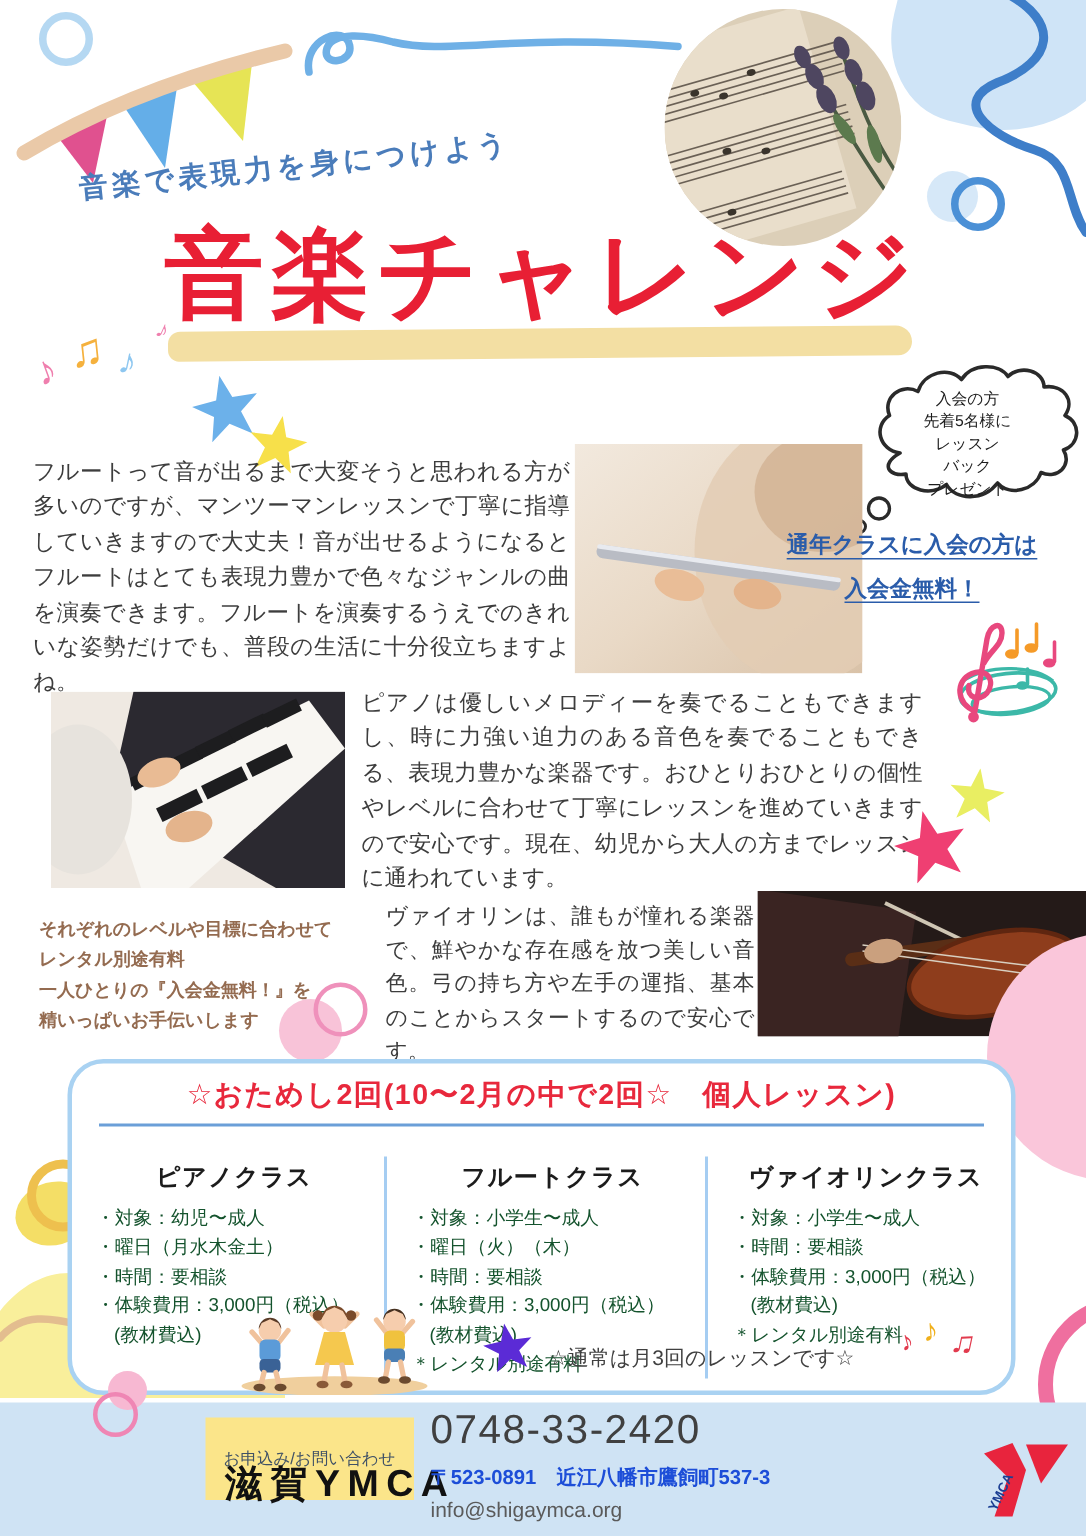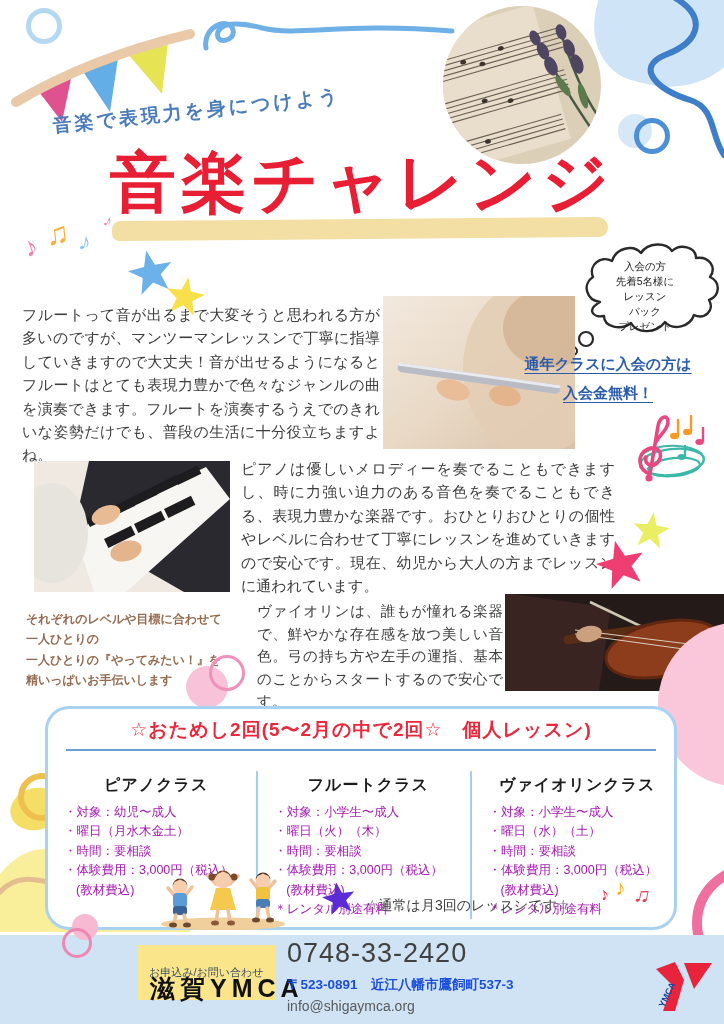--- a/index.html
+++ b/index.html
@@ -22,21 +22,21 @@
   
   .trial-box{left:45px;top:706px;width:632px;height:224px;border:3px solid #a9d2f2;border-radius:24px;background:#fff;z-index:2}
   .trial-header{margin-top:8px;text-align:center;font-size:19px;font-weight:bold;color:#e8283c;letter-spacing:1px}
   .trial-hr{margin:6px 18px 0;border-top:2px solid #6b9fd8}
   .cols{display:flex;margin-top:20px;height:148px}
   .col{padding:4px 8px 0 16px}
   .col1{flex:0 0 33.6%;border-right:2px solid #a5cdf2}
   .col2{flex:0 0 34.2%;border-right:2px solid #a5cdf2}
   .col3{flex:1 1 auto}
   .cls-name{text-align:center;font-size:16px;font-weight:800;color:#1c1c1c;margin-bottom:7px;letter-spacing:1px}
-  .cls-item{font-size:12.5px;line-height:1.55;color:#a21caf}
+  .cls-item{font-size:12.5px;line-height:1.55;color:#14532d}
   .indent{padding-left:12px}
   .box-note{left:366px;top:897px;font-size:14px;color:#404040;z-index:4}
   
   .footer{left:0;top:935px;width:724px;height:89px;background:#cfe3f4;z-index:3}
   .contact-label{position:absolute;left:137px;top:10px;background:#fbe58a;padding:20px 12px;font-size:11px;font-weight:normal;color:#3f5166}
   .org{position:absolute;left:150px;top:37px;font-size:25px;font-weight:600;letter-spacing:5px;color:#111}
   .phone{position:absolute;left:287px;top:3px;font-size:27px;color:#404040;letter-spacing:1px}
   .address{position:absolute;left:287px;top:41px;font-size:13.5px;font-weight:bold;color:#1d4ed8}
   .email{position:absolute;left:287px;top:63px;font-size:14px;color:#5a5a5a}
   .note-glyph{display:inline-block;font-style:normal}
@@ -207,22 +207,22 @@
     </svg>
   </div>
 
   <div class="abs para" style="left:241px;top:457px;width:374px">ピアノは優しいメロディーを奏でることもできますし、時に力強い迫力のある音色を奏でることもできる、表現力豊かな楽器です。おひとりおひとりの個性やレベルに合わせて丁寧にレッスンを進めていきますので安心です。現在、幼児から大人の方までレッスンに通われています。</div>
 
   <div class="star" style="left:632px;top:512px;width:38px;height:38px;background:#e9ee62;transform:rotate(8deg)"></div>
   <div class="star" style="left:596px;top:540px;width:50px;height:50px;background:#ef3f72;transform:rotate(-14deg)"></div>
 
   <div class="abs handnote">
     <div>それぞれのレベルや目標に合わせて</div>
-    <div>一人ひとりの</div>
-    <div>一人ひとりの『やってみたい！』を</div>
+    <div>レンタル別途有料</div>
+    <div>一人ひとりの『入会金無料！』を</div>
     <div>精いっぱいお手伝いします</div>
   </div>
   <div class="dot" style="left:186px;top:666px;width:42px;height:42px;background:#f8c3d8"></div>
   <div class="dot" style="left:209px;top:655px;width:36px;height:36px;border:3px solid #ef91bb"></div>
 
   <div class="abs para" style="left:257px;top:600px;width:246px;font-size:14.5px">ヴァイオリンは、誰もが憧れる楽器で、鮮やかな存在感を放つ美しい音色。弓の持ち方や左手の運指、基本のことからスタートするので安心です。</div>
 
   <div class="photo" style="left:505px;top:594px;width:219px;height:97px">
     <svg width="219" height="97" viewBox="0 0 219 97">
       <rect width="219" height="97" fill="#241a18"></rect>
@@ -243,21 +243,21 @@
   <div class="dot" style="left:692px;top:864px;width:118px;height:118px;border:10px solid #ef6f9f;z-index:1"></div>
 
   <div class="dot" style="left:18px;top:773px;width:48px;height:48px;border:6px solid #eec04e;z-index:1"></div>
   <div class="abs" style="left:10px;top:788px;width:52px;height:42px;background:#f4de66;border-radius:50%;transform:rotate(-15deg);z-index:0"></div>
   <svg class="abs" style="left:0;top:828px;z-index:1" width="190" height="104" viewBox="0 0 190 104">
     <path d="M0,46 C22,18 52,14 74,30 C100,48 120,26 148,40 C166,49 180,44 190,58 L190,104 L0,104 Z" fill="#f9ef9b"></path>
     <path d="M0,64 C30,30 70,78 118,52 C145,38 165,60 190,52" stroke="#e3bd8f" stroke-width="5" fill="none" stroke-linecap="round"></path>
   </svg>
 
   <div class="abs trial-box">
-    <div class="trial-header">☆おためし2回(5〜2月の中で2回☆　個人レッスン)</div>
+    <div class="trial-header">☆おためし2回(10〜2月の中で2回☆　個人レッスン)</div>
     <div class="trial-hr"></div>
     <div class="cols">
       <div class="col col1">
         <div class="cls-name">ピアノクラス</div>
         <div class="cls-item">・対象：幼児〜成人</div>
         <div class="cls-item">・曜日（月水木金土）</div>
         <div class="cls-item">・時間：要相談</div>
         <div class="cls-item">・体験費用：3,000円（税込）</div>
         <div class="cls-item indent">(教材費込)</div>
       </div>
@@ -266,21 +266,20 @@
         <div class="cls-item">・対象：小学生〜成人</div>
         <div class="cls-item">・曜日（火）（木）</div>
         <div class="cls-item">・時間：要相談</div>
         <div class="cls-item">・体験費用：3,000円（税込）</div>
         <div class="cls-item indent">(教材費込)</div>
         <div class="cls-item">＊レンタル別途有料</div>
       </div>
       <div class="col col3">
         <div class="cls-name">ヴァイオリンクラス</div>
         <div class="cls-item">・対象：小学生〜成人</div>
-        <div class="cls-item">・曜日（水）（土）</div>
         <div class="cls-item">・時間：要相談</div>
         <div class="cls-item">・体験費用：3,000円（税込）</div>
         <div class="cls-item indent">(教材費込)</div>
         <div class="cls-item">＊レンタル別途有料</div>
       </div>
     </div>
   </div>
 
   <svg class="abs" style="left:148px;top:868px;z-index:4" width="150" height="62" viewBox="0 0 150 62">
     <ellipse cx="75" cy="56" rx="62" ry="6.5" fill="#f0cf9d"></ellipse>

